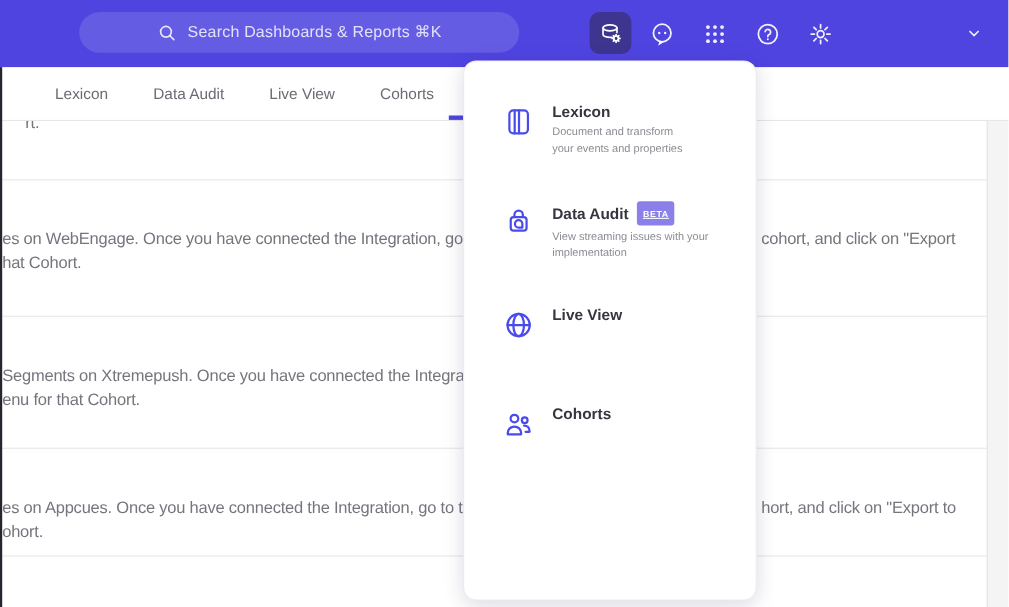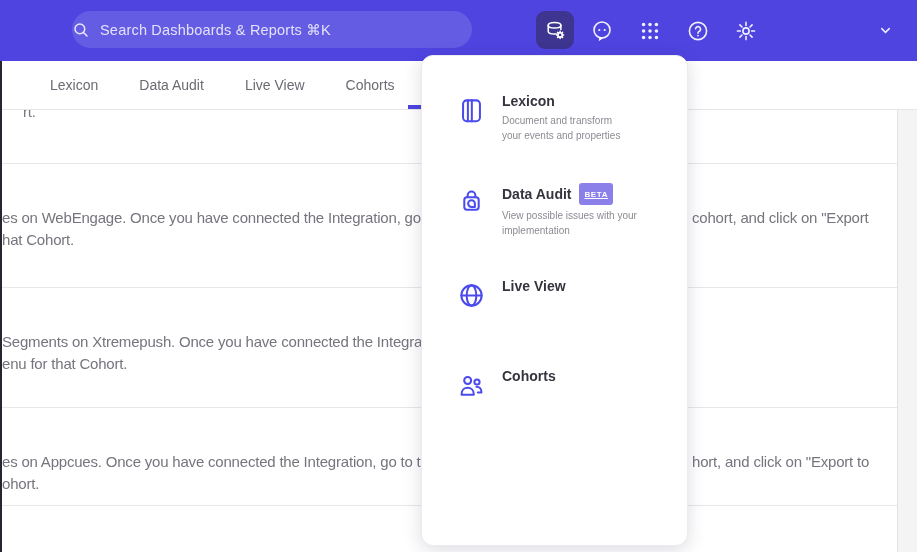--- a/index.html
+++ b/index.html
@@ -3,21 +3,21 @@
 <meta charset="utf-8">
 <style>
   * { margin:0; padding:0; box-sizing:border-box; }
   html,body { width:917px; height:552px; overflow:hidden; }
   body { font-family:"Liberation Sans", sans-serif; background:#ffffff; }
   #stage { position:relative; width:917px; height:552px; overflow:hidden; background:#fff; }
 
   
   .topbar { position:absolute; left:0; top:0; width:917px; height:61px; background:#4f44e0; z-index:3; }
   .searchbox { position:absolute; left:72px; top:11px; width:400px; height:37px; border-radius:19px;
-    background:rgba(255,255,255,0.13); display:flex; align-items:center; gap:10px;
+    background:rgba(255,255,255,0.13); display:flex; align-items:center; justify-content:center; gap:10px;
     cursor:pointer; }
   .searchbox span { color:rgba(255,255,255,0.82); font-size:14.5px; letter-spacing:.2px; }
   .tb-icon { position:absolute; top:16px; width:30px; height:30px; display:flex; align-items:center; justify-content:center;
     color:rgba(255,255,255,0.92); cursor:pointer; }
   .tb-active-tile { position:absolute; left:536px; top:11px; width:38px; height:38px; border-radius:9px;
     background:#3d3590; display:flex; align-items:center; justify-content:center; color:#fff; cursor:pointer; }
   .project { position:absolute; left:799px; top:13px; cursor:pointer; }
   .project .pname { color:#ffffff; font-size:13.5px; font-weight:bold; }
   .project .pscope { color:rgba(255,255,255,0.82); font-size:11.5px; font-weight:bold; margin-top:3px; }
   .chev { position:absolute; left:878px; top:23px; color:rgba(255,255,255,0.9); cursor:pointer; }
@@ -188,21 +188,21 @@
           <path d="M8.6 9.2 V7.4 a3.4 3.4 0 0 1 6.8 0 V9.2"></path>
           <rect x="5.6" y="9.2" width="12.8" height="11" rx="2.4"></rect>
           <path d="M15 14.7 a3 3 0 1 0 -3 3 h3 v-3"></path>
         </svg>
       </div>
       <div class="mi-text">
         <div class="mi-title">
           <span>Data Audit</span>
           <span class="badge">BETA</span>
         </div>
-        <div class="mi-desc">View possible issues with your
+        <div class="mi-desc">View streaming issues with your
 implementation</div>
       </div>
     </div>
 
     <div class="menu-item" style="top:222px;">
       <div class="mi-icon">
         <svg width="27" height="27" viewBox="0 0 24 24" fill="none" stroke="currentColor" stroke-width="1.8" stroke-linecap="round">
           <circle cx="12" cy="12" r="9"></circle>
           <line x1="3" y1="12" x2="21" y2="12"></line>
           <ellipse cx="12" cy="12" rx="4.3" ry="9"></ellipse>

